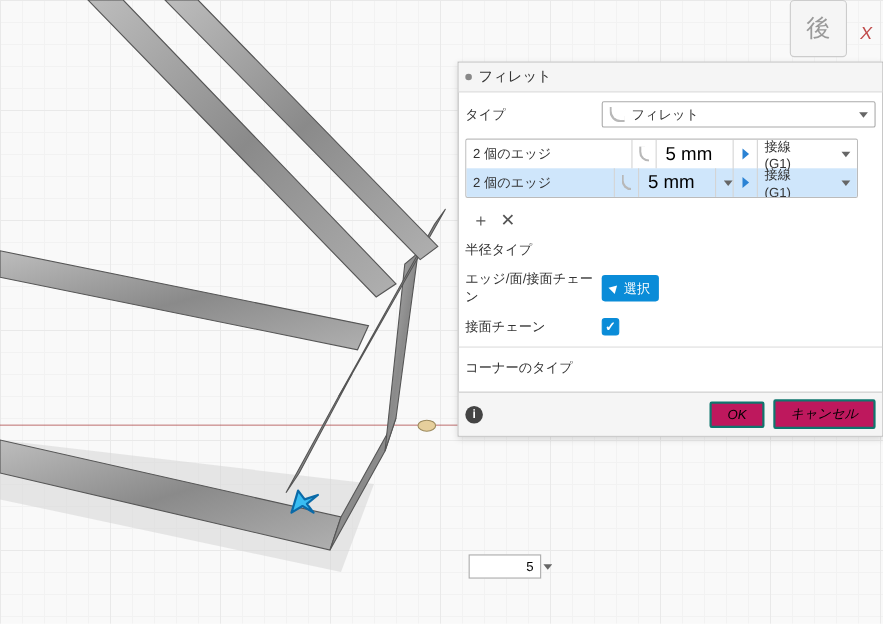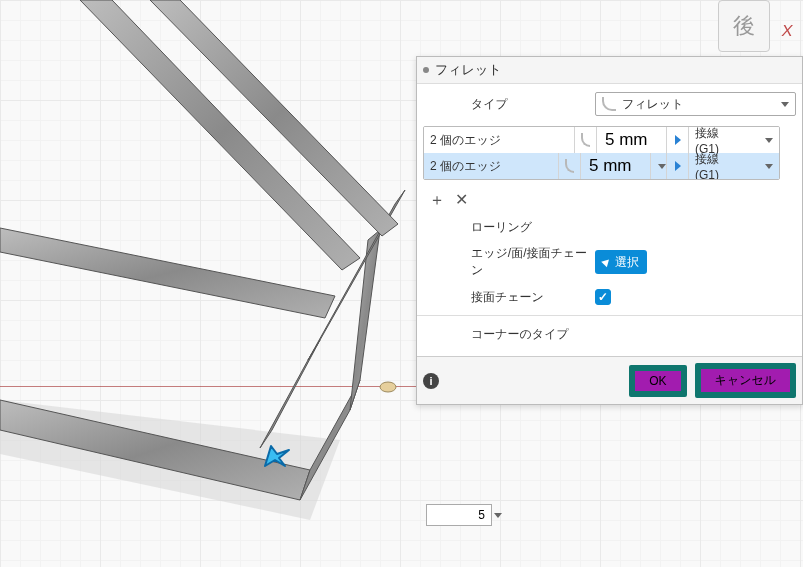--- a/index.html
+++ b/index.html
@@ -89,21 +89,20 @@
     border-radius:50%;
     background:#888;
     margin-right:6px;
   }
   .dialog-body { padding:4px 6px 8px 6px; }
   .row {
     display:flex;
     align-items:center;
     padding:4px 0;
     min-height:28px;
-    margin-left:48px;
   }
   .row-label { flex: 0 0 124px; }
   .ctrl {
     border:1px solid #aaa;
     background:#fff;
     height:24px;
     border-radius:2px;
     display:flex;
     align-items:center;
     padding:0 6px;
@@ -200,25 +199,26 @@
     gap:8px;
   }
   .footer .info {
     width:16px;height:16px;border-radius:50%;
     background:#444;color:#fff;font-weight:bold;
     display:flex;align-items:center;justify-content:center;
     font-size:11px;
   }
   .footer .spacer { flex:1; }
   .btn {
-    border:6px solid #0f766e;
-    background:#a21caf;
+    border:2px solid #0f766e;
+    background:#be185d;
     padding:3px 14px;
     font-size:12px;
     border-radius:2px;
+    font-style:italic;
   }
   .float-input-wrap {
     position:absolute;
     left:426px;
     top:504px;
     display:flex;
     align-items:center;
     gap:2px;
   }
   .float-input {
@@ -339,21 +339,21 @@
             <span class="caret"></span>
           </div>
       </div>
     </div>
     <div class="edge-list-foot">
       <span>＋</span>
       <span>✕</span>
     </div>
 
     <div class="row">
-      <span class="row-label">ローリング</span>
+      <span class="row-label">半径タイプ</span>
     </div>
 
     <div class="row">
       <span class="row-label">エッジ/面/接面チェーン</span>
       <button class="sel-btn">
         <span class="ptr"></span>
         <span>選択</span>
       </button>
     </div>
 

